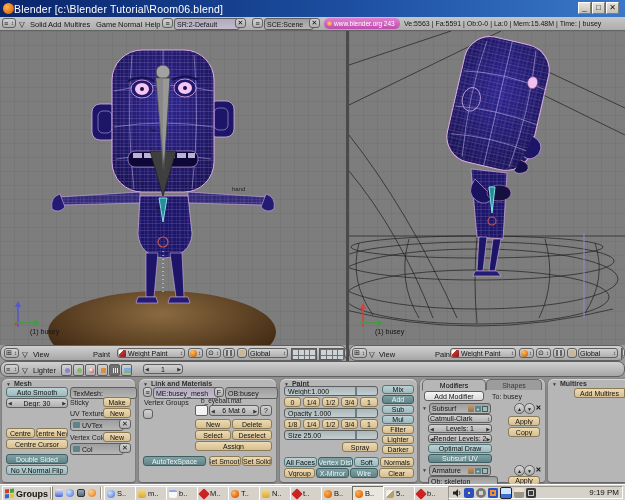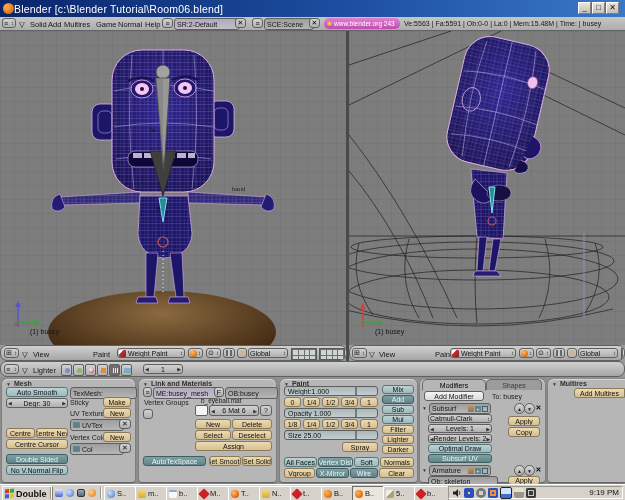--- a/index.html
+++ b/index.html
@@ -557,21 +557,21 @@
   </div>
 
   <div class="abs" id="taskbar">
     <div class="task" style="left:2px;width:45px;font-weight:bold;font-size:9px">
       <span style="display:inline-grid;grid-template-columns:4px 4px;grid-template-rows:4px 4px;gap:1px;transform:skewY(-6deg)">
         <i style="background:#d43b2a"></i>
           <i style="background:#3fa33f"></i>
         <i style="background:#2a66d4"></i>
           <i style="background:#e8c22a"></i>
       </span>
-      <span>Double</span>
+      <span>Groups</span>
     </div>
     <div class="sep" style="left:50px"></div>
     <span class="abs ticon" style="left:55px;top:4px;background:linear-gradient(#e8e8ff,#4466cc)"></span>
     <span class="abs ticon" style="left:66px;top:4px;border-radius:50%;background:radial-gradient(circle at 35% 35%,#cfe4ff,#3b6fd4)"></span>
     <span class="abs ticon" style="left:77px;top:4px;background:linear-gradient(#9aa8b8,#5a6878);border:1px solid #333"></span>
     <span class="abs ticon" style="left:88px;top:4px;border-radius:50%;background:radial-gradient(circle at 35% 35%,#ffd090,#e07818)"></span>
     <div class="sep" style="left:100px"></div>
 
     <div class="task" style="left:104px;width:29px">
       <span class="ticon" style="border-radius:50%;background:radial-gradient(circle at 35% 35%,#cfe4ff,#3b6fd4)"></span>

